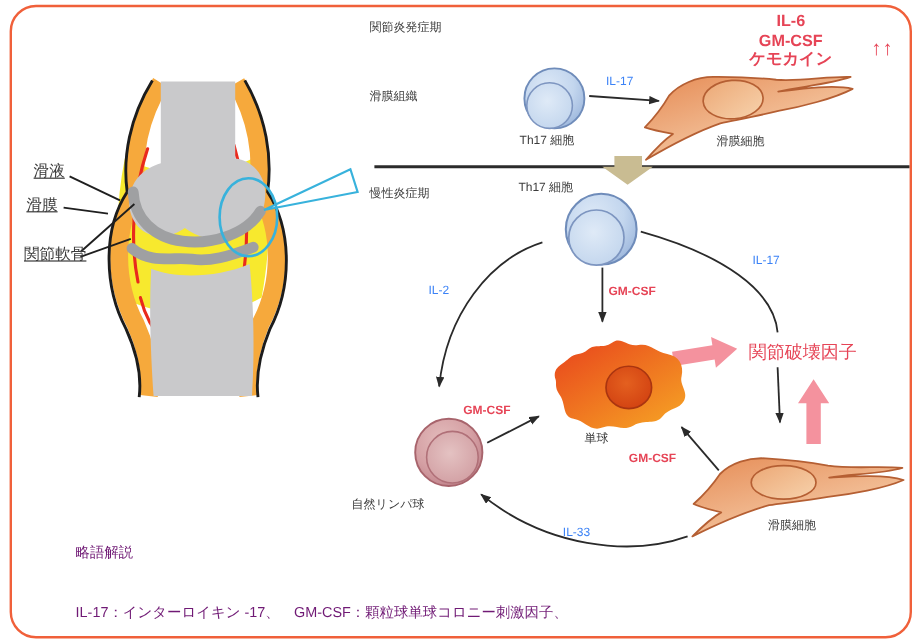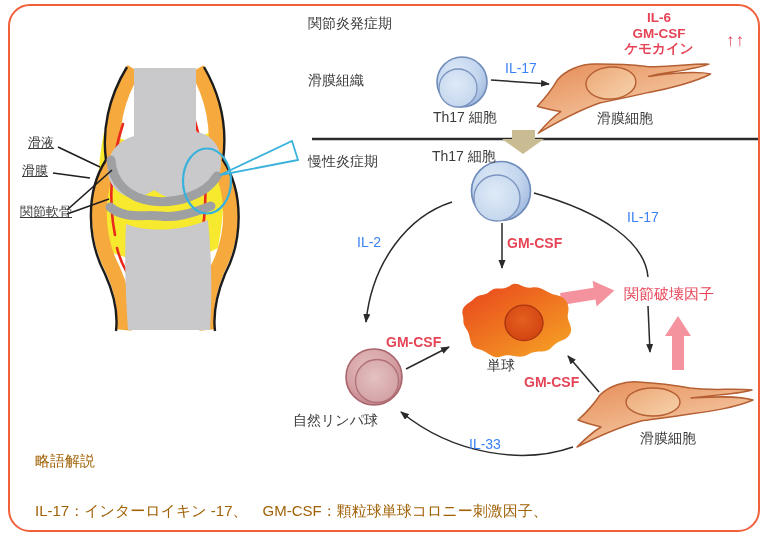--- a/index.html
+++ b/index.html
@@ -5,30 +5,30 @@
   html,body{margin:0;padding:0;background:#ffffff;}
   .stage{
     position:relative;width:768px;height:536px;background:#ffffff;
     font-family:"Liberation Sans","DejaVu Sans",sans-serif;overflow:hidden;
   }
   .frame{
     position:absolute;left:8px;top:4px;width:748px;height:524px;
     border:2px solid #f0603a;border-radius:22px;pointer-events:none;
   }
   svg.art{position:absolute;left:0;top:0;}
-  .lbl{position:absolute;color:#3b3b3b;font-size:14px;line-height:17px;white-space:nowrap;}
+  .lbl{position:absolute;color:#3b3b3b;font-size:10px;line-height:17px;white-space:nowrap;}
   .lbl.small{font-size:13px;text-decoration:underline;}
   .lbl.blue{color:#3b82f6;font-weight:400;}
   .lbl.red{color:#e64456;font-weight:600;}
   .lbl.red-big{color:#e64456;font-size:15px;font-weight:400;}
   .products{position:absolute;left:616px;top:10px;width:86px;text-align:center;
     color:#e64456;font-size:13.5px;line-height:15.5px;font-weight:600;}
   .uparrows{position:absolute;left:726px;top:31px;color:#e64456;font-size:17px;
     font-weight:bold;letter-spacing:1px;}
-  .gloss{position:absolute;color:#a16207;font-size:15px;line-height:17px;white-space:nowrap;}
+  .gloss{position:absolute;color:#701a75;font-size:12px;line-height:17px;white-space:nowrap;margin-left:28px;}
 </style>
 </head>
 <body>
 
 <div class="stage">
 
   <svg class="art" width="768" height="536" viewBox="0 0 768 536">
     <defs>
       <marker id="ah" markerWidth="11" markerHeight="10" refX="8" refY="3.5" orient="auto" markerUnits="userSpaceOnUse">
         <path d="M0,0 L9,3.5 L0,7 Z" fill="#2a2a2a"></path>

